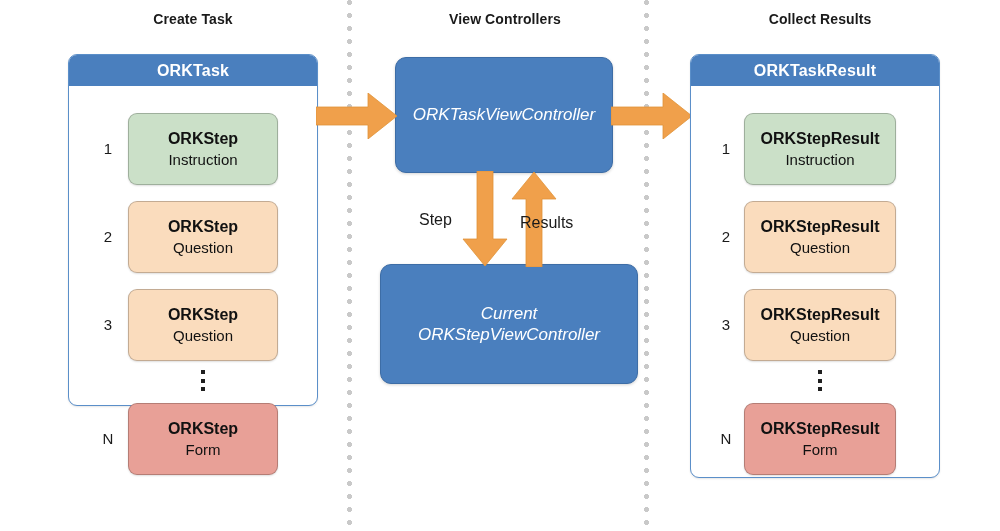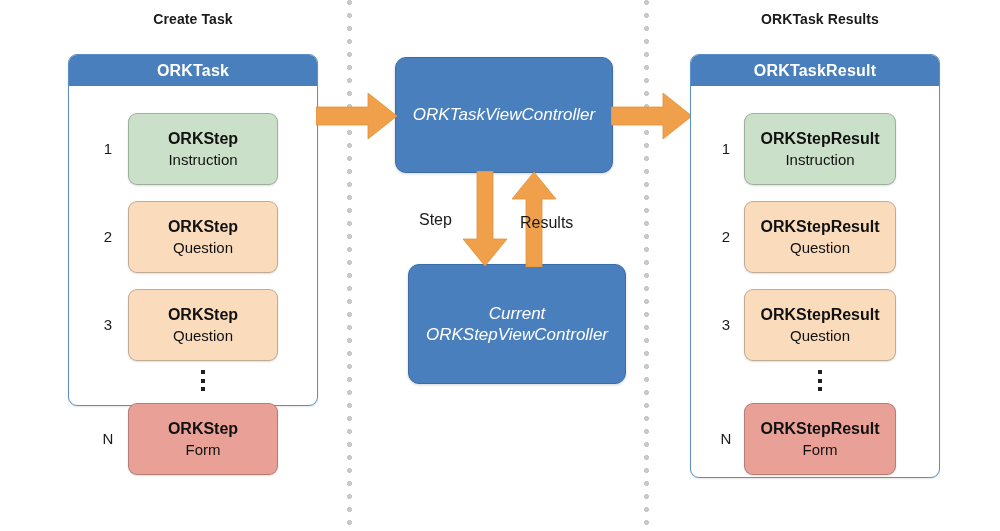--- a/index.html
+++ b/index.html
@@ -151,21 +151,22 @@
     color: #1a1a1a;
     white-space: nowrap;
   }
 </style>
 </head>
 <body>
 
 <div id="canvas">
 
   <div class="col-heading" style="left:68px; top:11px; width:250px;">Create Task</div>
-  <div class="col-heading" style="left:695px; top:11px; width:250px;">ORKTask Results</div>
+  <div class="col-heading" style="left:380px; top:11px; width:250px;">View Controllers</div>
+  <div class="col-heading" style="left:695px; top:11px; width:250px;">Collect Results</div>
 
   <div class="divider" style="left:347px;"></div>
   <div class="divider" style="left:644px;"></div>
 
   <div class="panel" style="left:68px; top:54px; width:250px; height:352px;">
     <div class="panel-header">ORKTask</div>
   </div>
 
   <div class="step-index" style="left:96px; top:140px;">1</div>
   <div class="step-box" style="left:128px; top:113px; width:150px; height:72px; background:#cbe0c8;">
@@ -194,21 +195,21 @@
   <div class="step-index" style="left:96px; top:430px;">N</div>
   <div class="step-box" style="left:128px; top:403px; width:150px; height:72px; background:#e8a097;">
     <span class="t1">ORKStep</span>
     <span class="t2">Form</span>
   </div>
 
   <div class="vc-box" style="left:395px; top:57px; width:218px; height:116px;">
     <span>ORKTaskViewController</span>
   </div>
 
-  <div class="vc-box" style="left:408px; top:264px; width:218px; height:120px;">
+  <div class="vc-box" style="left:380px; top:264px; width:258px; height:120px;">
     <span>Current</span>
     <span>ORKStepViewController</span>
   </div>
 
   <div class="arrow" style="left:316px; top:93px;">
     <svg width="82" height="46" viewBox="0 0 82 46">
       <path d="M0,14 L52,14 L52,0 L81,23 L52,46 L52,32 L0,32 Z" fill="#f0a04b" stroke="#e09339" stroke-width="0.8" stroke-linejoin="round"></path>
     </svg>
   </div>
 

